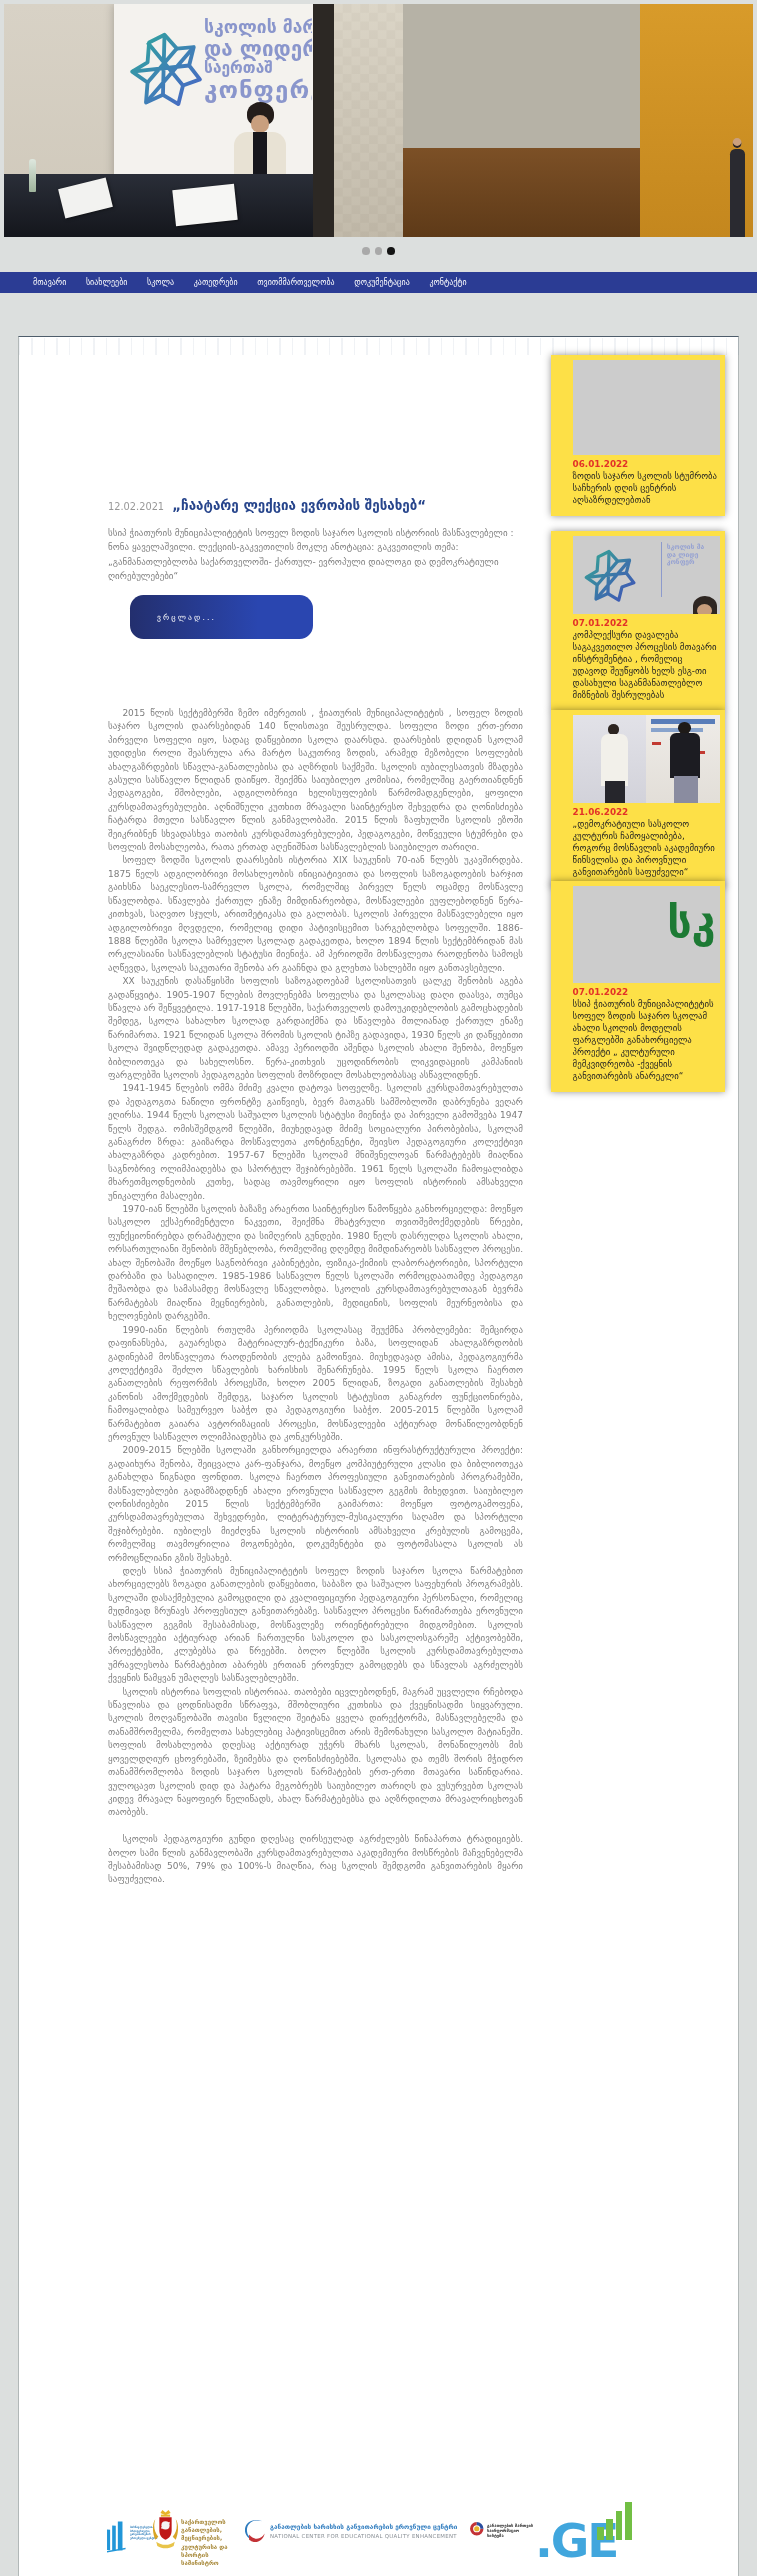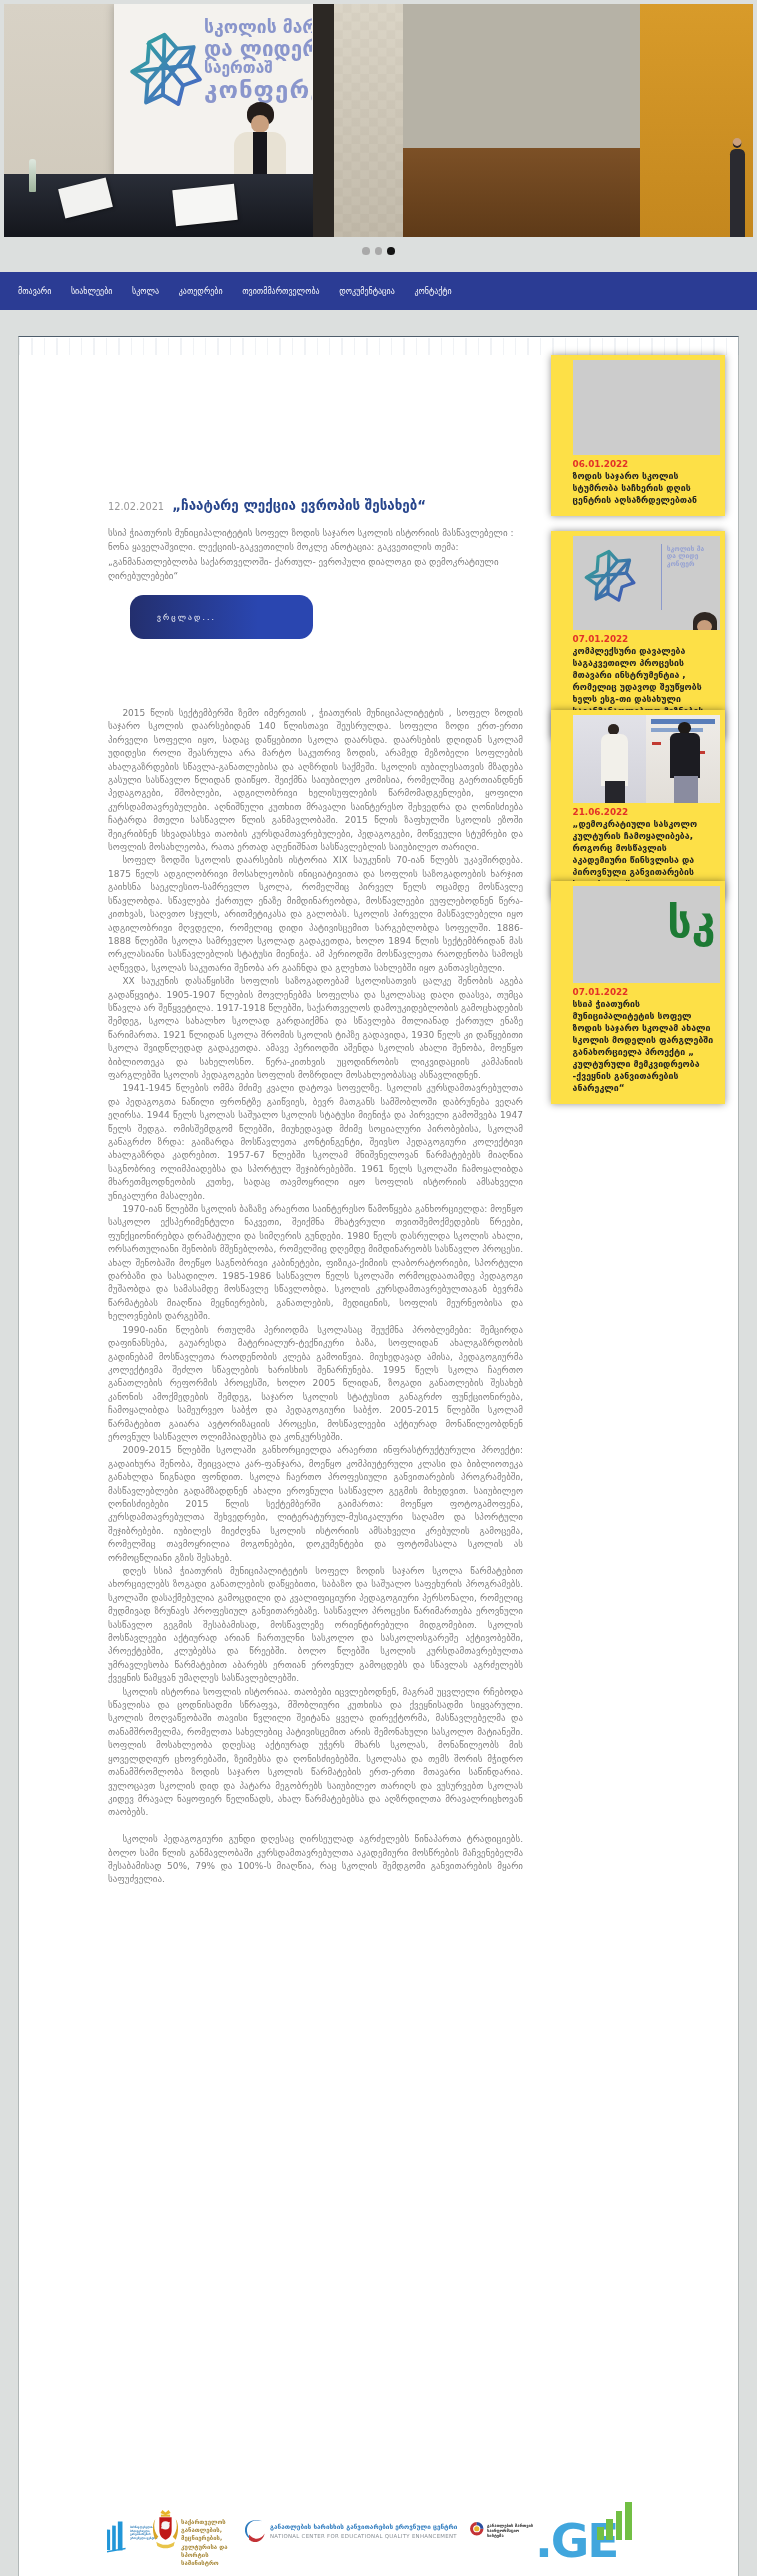--- a/index.html
+++ b/index.html
@@ -32,21 +32,21 @@
   .speaker .hair { position:absolute; left:17.5px; top:0; width:27px; height:24px; border-radius:50% 50% 42% 42%; background:#241d1a; }
   .speaker .face { position:absolute; left:21.6px; top:13.4px; width:18.5px; height:17.5px; border-radius:50%; background:#c99f7e; }
   .speaker .coat { position:absolute; left:5.2px; top:30px; width:52px; height:105px; border-radius:13.4px 13.4px 0 0; background:#e8e2d4; }
   .speaker .shirt { position:absolute; left:24px; top:30px; width:14.4px; height:62px; background:#17171c; }
 
   .dots { position:absolute; left:0; top:247px; width:100%; display:flex; justify-content:center; gap:4.6px; }
   .dot { width:7.7px; height:7.7px; border-radius:50%; background:#a9a9a9; }
   .dot.active { background:#141414; }
 
   
-  .nav { position:absolute; left:0; top:272px; width:757px; height:38px; background:#2b3c94; display:flex; align-items:center; padding-left:18px; gap:19.6px; }
+  .nav { position:absolute; left:0; top:272px; width:757px; height:21px; background:#2b3c94; display:flex; align-items:center; padding-left:33px; gap:19.6px; }
   .nav a { color:#ffffff; font-size:8px; text-decoration:none; white-space:nowrap; }
 
   
   .wrapper { position:absolute; left:18px; top:336px; width:721px; height:2247px; background:#ffffff;
     border-top:1.5px solid #4e5d6b; border-left:0.5px solid #b2b8b8; border-right:0.5px solid #b2b8b8; border-bottom:0.5px solid #b8bebe; }
   .pattern-strip { position:absolute; left:18.5px; top:338px; width:720px; height:16.5px; opacity:.5;
     background:repeating-linear-gradient(90deg, rgba(90,115,150,.18) 0 1.5px, transparent 1.5px 12.4px); }
 
   
   .title-row { position:absolute; left:108px; top:498px; width:417px; display:flex; align-items:baseline; gap:8.2px; }
@@ -58,36 +58,36 @@
     text-align:left; padding-left:27px; line-height:27px; cursor:pointer; font-family:inherit; }
   .hist-title { position:absolute; left:108px; top:658px; width:422px; font-size:13.4px; font-weight:bold; color:#27458c; line-height:18px; }
   .hist-body { position:absolute; left:108px; top:707px; width:415px; font-size:9px; color:#7d7d7d; line-height:13.4px; text-align:justify; }
   .hist-body p { text-indent:14.4px; margin:0; }
   .hist-body p.closing { margin-top:13.4px; }
 
   
   .card { position:absolute; left:551px; width:174px; background:#fde047; box-shadow:0 0 7.2px rgba(0,0,0,.42); padding:5.2px 5.7px 9.3px 21.6px; }
   .card .thumb { width:147px; overflow:hidden; position:relative; background:#ccc; }
   .card .c-date { margin-top:3.6px; font-size:8.8px; font-weight:bold; color:#e33128; }
-  .card .c-title { margin-top:1.5px; font-size:8.8px; line-height:12px; color:#222;font-weight:bold; }
+  .card .c-title { margin-top:1.5px; font-size:8.8px; line-height:12px; color:#222; }
 
   
   .t-trees { height:95px;
     background:
       radial-gradient(circle at 15% 20%, #9cc04e 0 3.1px, transparent 3.6px),
       radial-gradient(circle at 40% 35%, #b8d46a 0 2.6px, transparent 3.1px),
       radial-gradient(circle at 70% 15%, #8fb648 0 3.6px, transparent 4.1px),
       radial-gradient(circle at 85% 55%, #a5c858 0 2.6px, transparent 3.1px),
       radial-gradient(circle at 25% 70%, #b0d062 0 3.1px, transparent 3.6px),
       radial-gradient(circle at 55% 85%, #99bе50 0 2.6px, transparent 3.1px),
       radial-gradient(circle at 92% 10%, #7ab0d8 0 5.2px, transparent 5.7px),
       radial-gradient(circle at 60% 55%, #4a7a26 0 40%, transparent 41%),
       linear-gradient(135deg,#3c6a1e,#2c5216 60%,#3a6a22); }
   
-  .t-conf { height:94px; background:#eceae6; }
+  .t-conf { height:78px; background:#eceae6; }
   .t-conf .vline { position:absolute; left:60%; top:8%; width:1.5px; height:70%; background:#8c9acc; }
   .t-conf .ctext { position:absolute; left:64%; top:10%; color:#96a2d2; font-weight:bold; line-height:1.15; font-size:6.7px; white-space:nowrap; }
   .t-conf .head { position:absolute; right:3.1px; bottom:-2.1px; width:24px; height:20.6px; border-radius:50% 50% 0 0; background:#2e2622; }
   .t-conf .face2 { position:absolute; right:7.2px; bottom:-3.1px; width:15.5px; height:13.4px; border-radius:50%; background:#c79d7c; }
   
   .t-two { height:88px; }
   .t-two .half-l { position:absolute; left:0; top:0; width:50%; height:100%; background:linear-gradient(#e2e2e8,#d2d2da); }
   .t-two .half-r { position:absolute; left:50%; top:0; width:50%; height:100%; background:linear-gradient(#efece8,#e2ded8); }
   .t-two .blue-ln { position:absolute; left:53%; top:4.1px; width:44%; height:5.2px; background:#3e6ab0; opacity:.85; }
   .t-two .blue-ln2 { position:absolute; left:53%; top:12.4px; width:36%; height:4.1px; background:#5c84c2; opacity:.7; }

